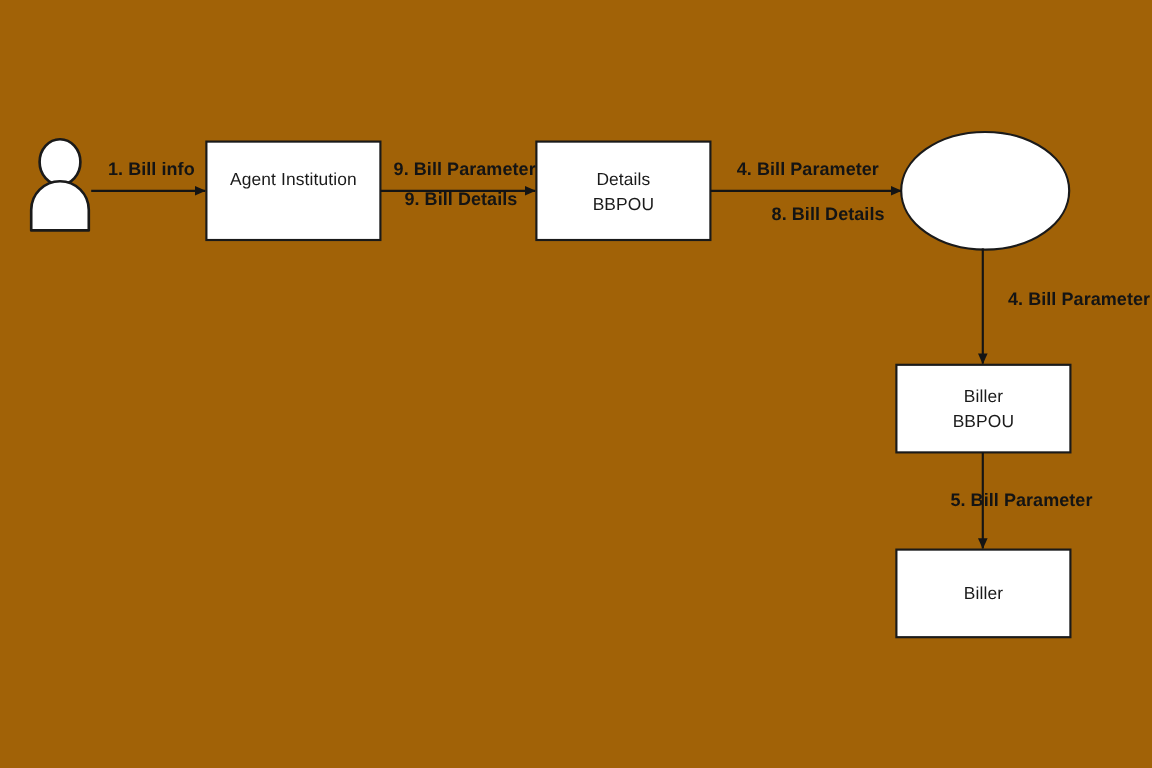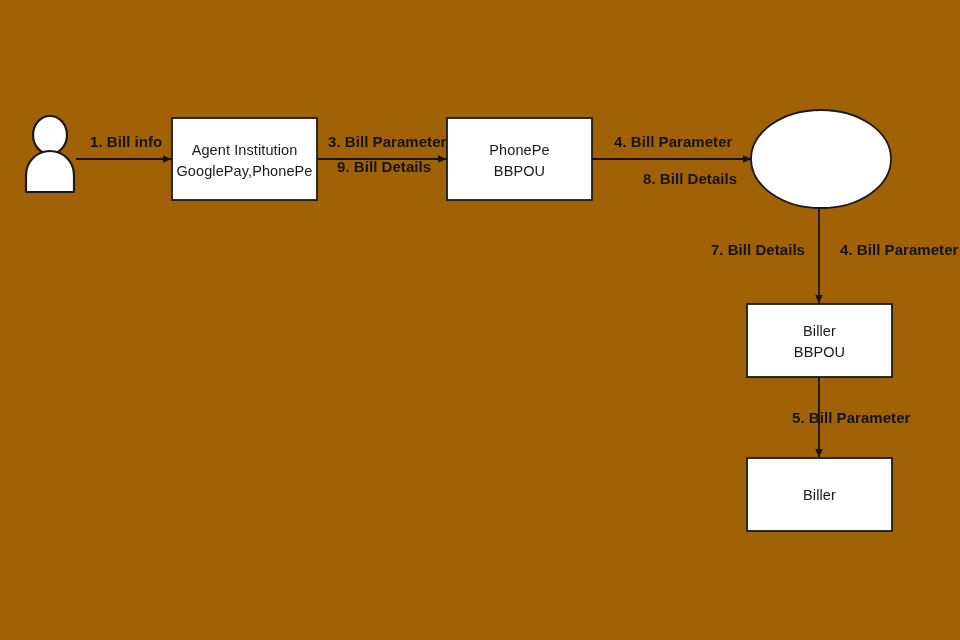--- a/index.html
+++ b/index.html
@@ -76,44 +76,42 @@
 
     <line x1="592" y1="159" x2="751" y2="159" stroke="#141414" stroke-width="1.8" marker-end="url(#arrowhead)"></line>
 
     <line x1="819" y1="207" x2="819" y2="303" stroke="#141414" stroke-width="1.8" marker-end="url(#arrowhead)"></line>
 
     <line x1="819" y1="377" x2="819" y2="457" stroke="#141414" stroke-width="1.8" marker-end="url(#arrowhead)"></line>
   </svg>
 
   <div class="node-label" style="left:172px; top:140px; width:145px;">
     <div>Agent Institution</div>
-    <div>GooglePay,PhonePe</div>
   </div>
 
   <div class="node-label" style="left:447px; top:140px; width:145px;">
-    <div>PhonePe</div>
+    <div>Details</div>
     <div>BBPOU</div>
   </div>
 
 
   <div class="node-label" style="left:747px; top:321px; width:145px;">
     <div>Biller</div>
     <div>BBPOU</div>
   </div>
 
   <div class="node-label" style="left:747px; top:485px; width:145px;">
     <div>Biller</div>
   </div>
 
   <div class="edge-label" style="left:90px; top:133px;">1. Bill info</div>
 
-  <div class="edge-label" style="left:328px; top:133px;">3. Bill Parameter</div>
+  <div class="edge-label" style="left:328px; top:133px;">9. Bill Parameter</div>
   <div class="edge-label" style="left:337px; top:158px;">9. Bill Details</div>
 
   <div class="edge-label" style="left:614px; top:133px;">4. Bill Parameter</div>
   <div class="edge-label" style="left:623px; top:170px;margin-left:20px;">8. Bill Details</div>
 
-  <div class="edge-label right-align" style="left:640px; top:241px; width:165px;">7. Bill Details</div>
   <div class="edge-label" style="left:840px; top:241px;">4. Bill Parameter</div>
 
   <div class="edge-label" style="left:792px; top:409px;">5. Bill Parameter</div>
 
 </div>
 
 </body></html>

